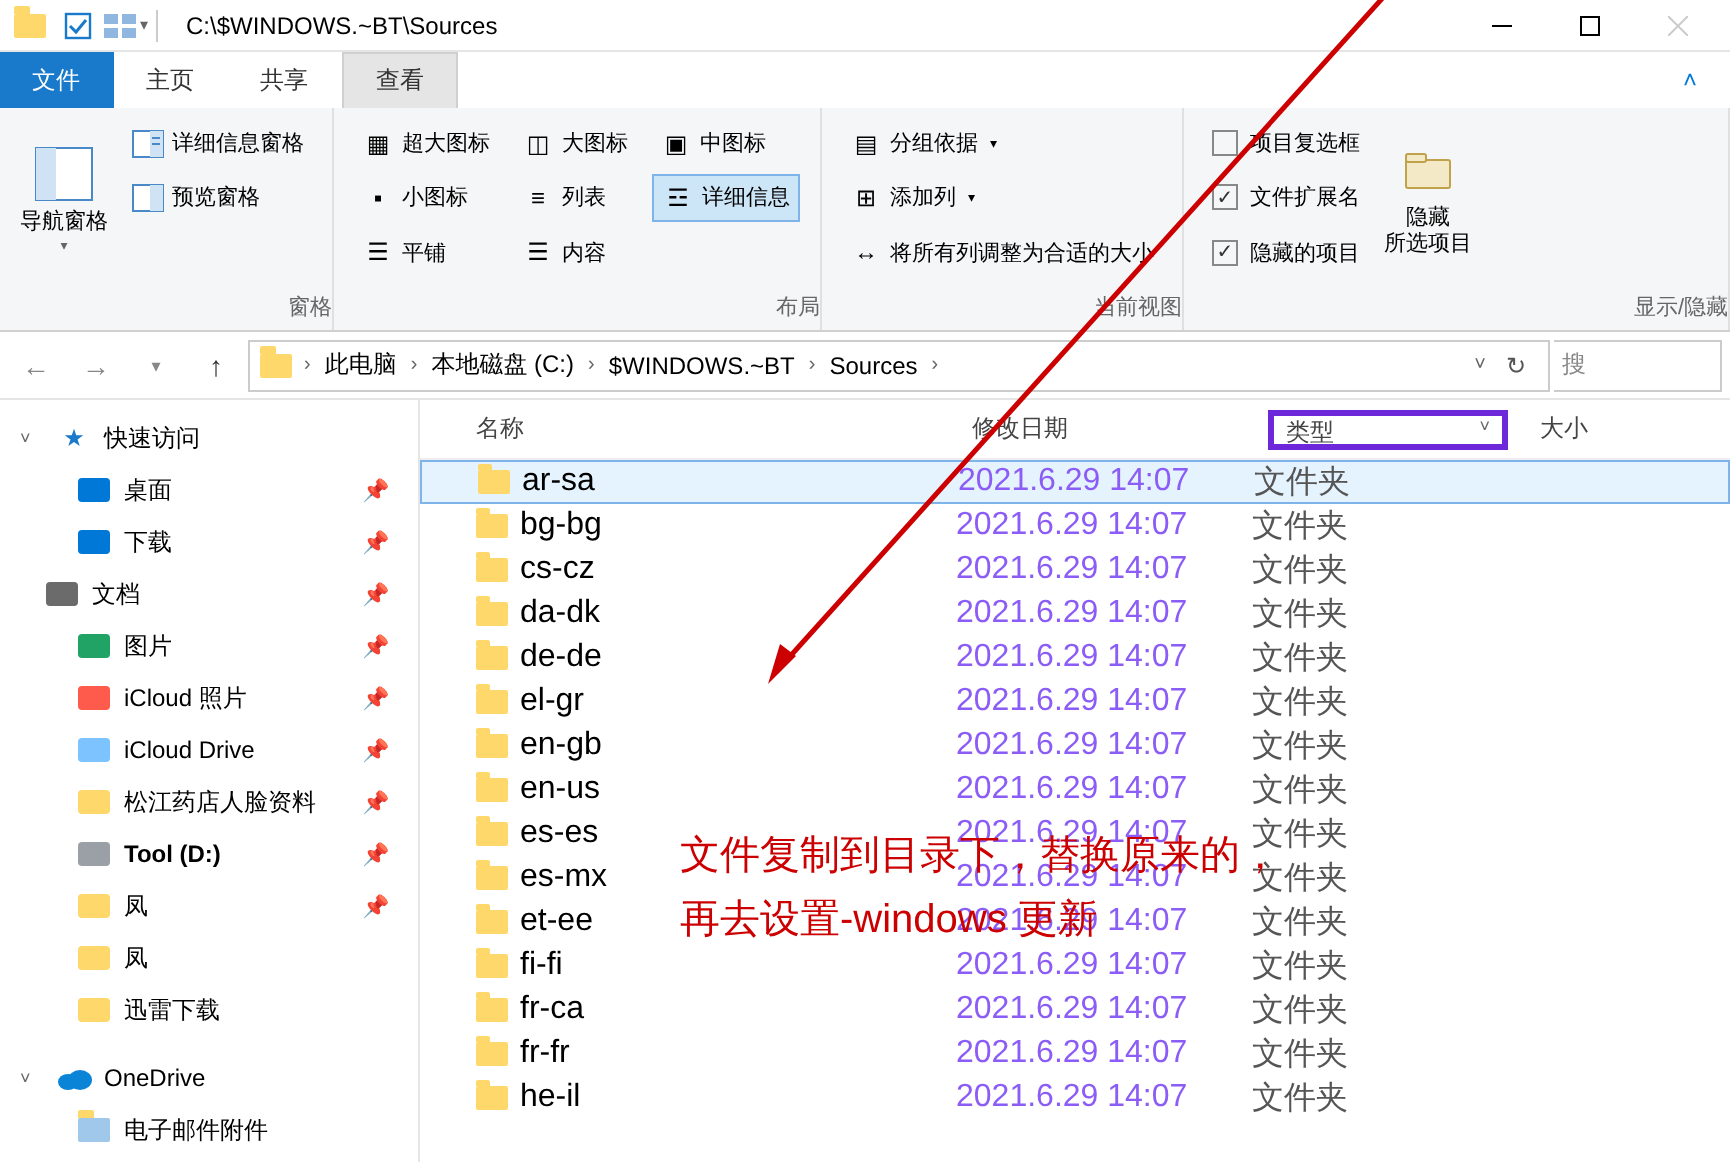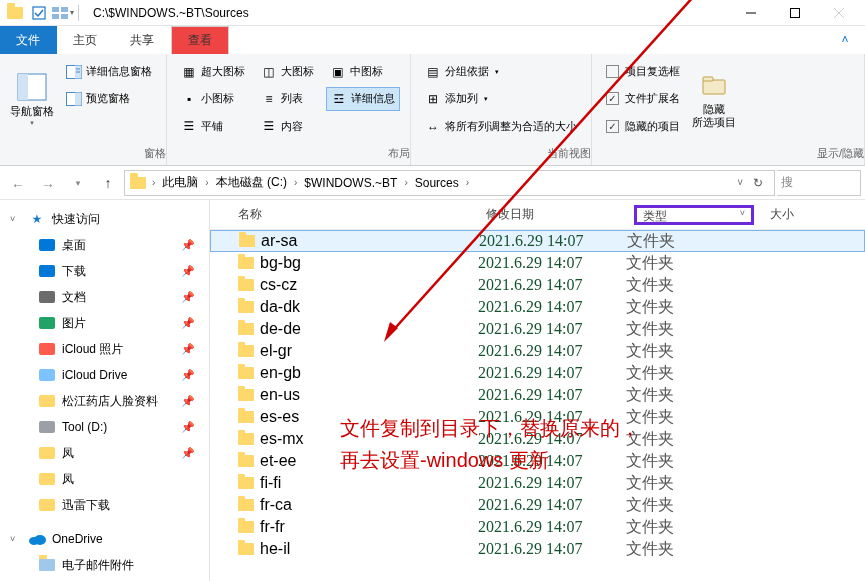--- a/index.html
+++ b/index.html
@@ -11,21 +11,21 @@
 .qat-icon { width: 22px; height: 22px; display: flex; align-items: center; justify-content: center; }
 .qat-dd { font-size: 8px; color: #666; margin-left: 2px; display:flex; align-items:center; }
 .titlebar .path { flex: 1; padding-left: 10px; font-size: 12px; color: #000; }
 .titlebar .winbtns { display: flex; }
 .winbtn { width: 44px; height: 26px; display: flex; align-items: center; justify-content: center; color: #000; }
 
 
 .tabs { height: 28px; display: flex; align-items: stretch; background: #fff; }
 .tab { padding: 0 16px; display: flex; align-items: center; font-size: 12px; color: #333; border-right: 1px solid transparent; }
 .tab.file { background: #1979ca; color: #fff; }
-.tab.active { background: #ef4444; border-left: 1px solid #d0d0d0; border-right: 1px solid #d0d0d0; border-top: 1px solid #d0d0d0; }
+.tab.active { background: #e5e5e5; border-left: 1px solid #d0d0d0; border-right: 1px solid #d0d0d0; border-top: 1px solid #d0d0d0; }
 .tabs .spacer { flex: 1; }
 .help { width: 40px; display: flex; align-items: center; justify-content: center; color: #0078d7; }
 
 
 .ribbon { height: 112px; background: #f5f6f7; border-bottom: 1px solid #d0d0d0; display: flex; }
 .group { border-right: 1px solid #e0e0e0; display: flex; flex-direction: column; }
 .group-body { flex: 1; display: flex; padding: 4px 6px; }
 .group-label { text-align: right; font-size: 11px; color: #666; padding: 2px 0 4px; }
 .bigbtn { display: flex; flex-direction: column; align-items: center; justify-content: center; width: 52px; padding: 4px 2px; text-align: center; }
 .bigbtn .icn { width: 32px; height: 32px; display: flex; align-items: center; justify-content: center; font-size: 22px; }
@@ -66,21 +66,21 @@
 .ch-name { width: 268px; padding-left: 28px; }
 .ch-date { width: 148px; }
 .ch-type { width: 136px; }
 .ch-type-box { border:3px solid #6d28d9; height:20px; display:flex; align-items:flex-start; padding:0 6px; width:126px; justify-content:space-between;}
 .ch-size { flex: 1; }
 
 .filelist { flex: 1; overflow: hidden; position: relative; }
 .row { display: flex; align-items: center; height: 22px; font-size: 16px; color: #000; }
 .row.selected { border: 1px solid #7eb4ea; background: #e5f3ff; }
 .cell-name { width: 268px; display: flex; align-items: center; padding-left: 28px; gap: 6px; }
-.cell-date { width: 148px; color: #14532d; font-family: Liberation Serif, serif; }
+.cell-date { width: 148px; color: #8b5cf6; }
 .cell-type { width: 136px; color: #555; }
 .folder-icn { width: 16px; height: 12px; background: #ffd86b; border-radius: 1px; position: relative; }
 .folder-icn::before { content: ''; position: absolute; top: -3px; left: 0; width: 7px; height: 3px; background: #ffd86b; border-radius: 1px 1px 0 0; }
 
 
 .overlay { position: absolute; pointer-events: none; left: 0; top: 0; width: 100%; height: 100%; border-radius: 29px; }
 .anno-text { position: absolute; left: 340px; top: 412px; color: #cc0000; font-size: 20px; line-height: 1.6; }
 .arrow-line { position: absolute; left: 384px; top: -4px; width: 320px; height: 346px; }
 .arrow-line line { stroke: #cc0000; stroke-width: 2.5; }
 .arrow-line polygon { fill: #cc0000; }
@@ -328,21 +328,21 @@
           <span>桌面</span>
           <span class="pin">📌</span>
         </div>
         <div class="nav-item" style="padding-left: 38px;">
           <span class="nav-icn">
             <span style="display:inline-block;width:16px;height:12px;background:#0078d7;border-radius:2px"></span>
           </span>
           <span>下载</span>
           <span class="pin">📌</span>
         </div>
-        <div class="nav-item" style="padding-left: 38px;">
+        <div class="nav-item" style="padding-left: 22px;">
           <span class="nav-icn">
             <span style="display:inline-block;width:16px;height:12px;background:#6b6b6b;border-radius:2px"></span>
           </span>
           <span>文档</span>
           <span class="pin">📌</span>
         </div>
         <div class="nav-item" style="padding-left: 38px;">
           <span class="nav-icn">
             <span style="display:inline-block;width:16px;height:12px;background:#21a366;border-radius:2px"></span>
           </span>
@@ -363,21 +363,21 @@
           <span>iCloud Drive</span>
           <span class="pin">📌</span>
         </div>
         <div class="nav-item" style="padding-left: 38px;">
           <span class="nav-icn">
             <span style="display:inline-block;width:16px;height:12px;background:#ffd86b;border-radius:2px"></span>
           </span>
           <span>松江药店人脸资料</span>
           <span class="pin">📌</span>
         </div>
-        <div class="nav-item" style="padding-left: 38px;">
+        <div class="nav-item" style="padding-left: 38px; font-weight: bold;">
           <span class="nav-icn">
             <span style="display:inline-block;width:16px;height:12px;background:#9aa0a6;border-radius:2px"></span>
           </span>
           <span>Tool (D:)</span>
           <span class="pin">📌</span>
         </div>
         <div class="nav-item" style="padding-left: 38px;">
           <span class="nav-icn">
             <span style="display:inline-block;width:16px;height:12px;background:#ffd86b;border-radius:2px"></span>
           </span>

